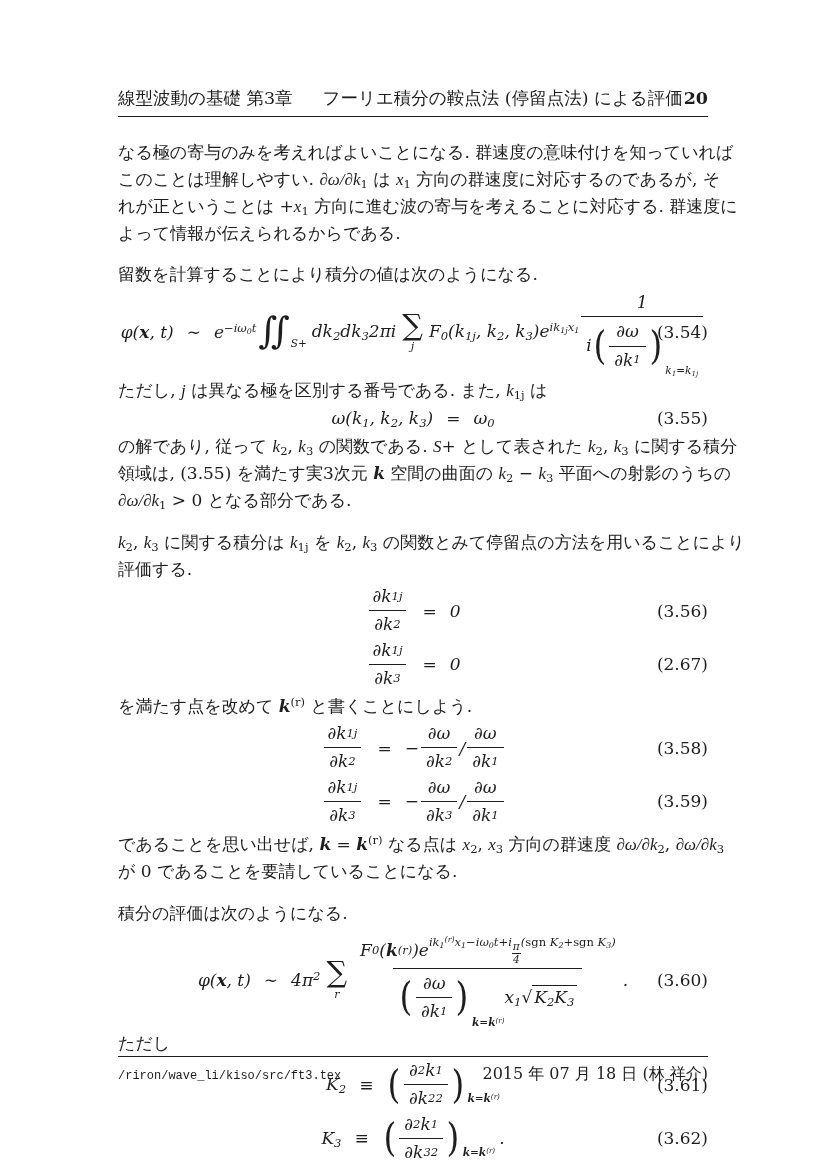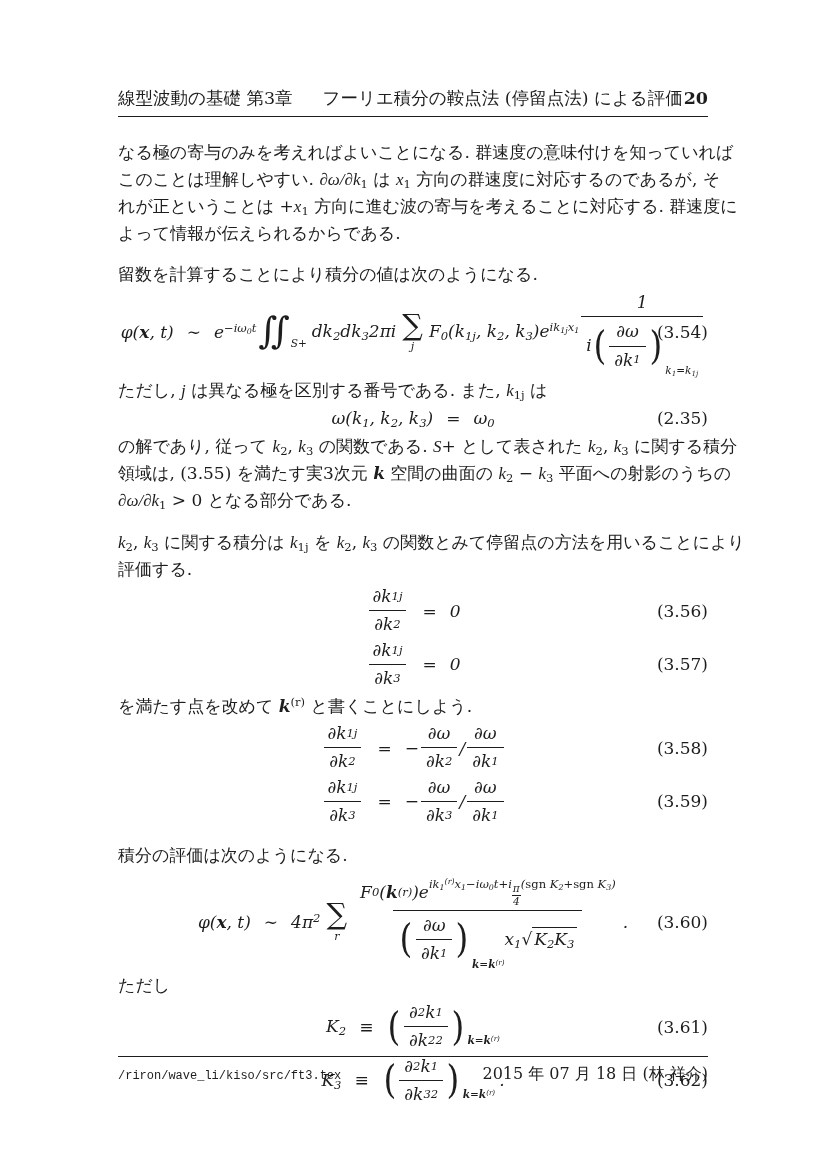--- a/index.html
+++ b/index.html
@@ -119,21 +119,21 @@
       </span>
       <span class="eqno">(3.54)</span>
     </div>
 
     <div class="line mt2">ただし, <span class="mit">j</span> は異なる極を区別する番号である. また, <span class="mit">k</span><span class="msub">1j</span> は</div>
 
     <div class="eq eq355">
       <span class="m">ω(k<span class="msub">1</span>, k<span class="msub">2</span>, k<span class="msub">3</span>)</span>
       <span class="rel">=</span>
       <span class="m">ω<span class="msub">0</span></span>
-      <span class="eqno">(2.35)</span>
+      <span class="eqno">(3.55)</span>
     </div>
 
     <div class="mt4">
       <div class="line">の解であり, 従って <span class="mit">k</span><span class="msub">2</span>, <span class="mit">k</span><span class="msub">3</span> の関数である. <span class="mit">S</span>+ として表された <span class="mit">k</span><span class="msub">2</span>, <span class="mit">k</span><span class="msub">3</span> に関する積分</div>
       <div class="line">領域は, (3.55) を満たす実3次元 <span class="mbf">k</span> 空間の曲面の <span class="mit">k</span><span class="msub">2</span> − <span class="mit">k</span><span class="msub">3</span> 平面への射影のうちの</div>
       <div class="line"><span class="mit">∂ω/∂k</span><span class="msub">1</span> &gt; 0 となる部分である.</div>
     </div>
 
     <div class="mt15">
       <div class="line"><span class="mit">k</span><span class="msub">2</span>, <span class="mit">k</span><span class="msub">3</span> に関する積分は <span class="mit">k</span><span class="msub">1j</span> を <span class="mit">k</span><span class="msub">2</span>, <span class="mit">k</span><span class="msub">3</span> の関数とみて停留点の方法を用いることにより</div>
@@ -150,21 +150,21 @@
       <span class="eqno">(3.56)</span>
     </div>
 
     <div class="eq eqpair">
       <span class="dfrac">
         <span class="num">∂k<span class="msub">1j</span></span>
         <span class="den">∂k<span class="msub">3</span></span>
       </span>
       <span class="rel">=</span>
       <span class="m">0</span>
-      <span class="eqno">(3.57)</span>
+      <span class="eqno">(2.67)</span>
     </div>
 
     <div class="line mt3">を満たす点を改めて <span class="mbf">k</span><span class="msup">(r)</span> と書くことにしよう.</div>
 
     <div class="eq eqpair">
       <span class="dfrac">
         <span class="num">∂k<span class="msub">1j</span></span>
         <span class="den">∂k<span class="msub">2</span></span>
       </span>
       <span class="rel">=</span>
@@ -193,20 +193,24 @@
         <span class="den">∂k<span class="msub">3</span></span>
       </span>
       <span class="m">/</span>
       <span class="dfrac">
         <span class="num">∂ω</span>
         <span class="den">∂k<span class="msub">1</span></span>
       </span>
       <span class="eqno">(3.59)</span>
     </div>
 
+    <div class="mt4">
+      <div class="line">であることを思い出せば, <span class="mbf">k</span> = <span class="mbf">k</span><span class="msup">(r)</span> なる点は <span class="mit">x</span><span class="msub">2</span>, <span class="mit">x</span><span class="msub">3</span> 方向の群速度 <span class="mit">∂ω/∂k</span><span class="msub">2</span>, <span class="mit">∂ω/∂k</span><span class="msub">3</span></div>
+      <div class="line">が 0 であることを要請していることになる.</div>
+    </div>
 
     <div class="line mt15">積分の評価は次のようになる.</div>
 
     <div class="eq eq360">
       <span class="m">φ(<span class="mbf">x</span>, t)</span>
       <span class="rel">∼</span>
       <span class="m">4π<span class="msup">2</span></span>
       <span class="sum">
         <span class="sumg">∑</span>
         <span class="sumsub">r</span>

